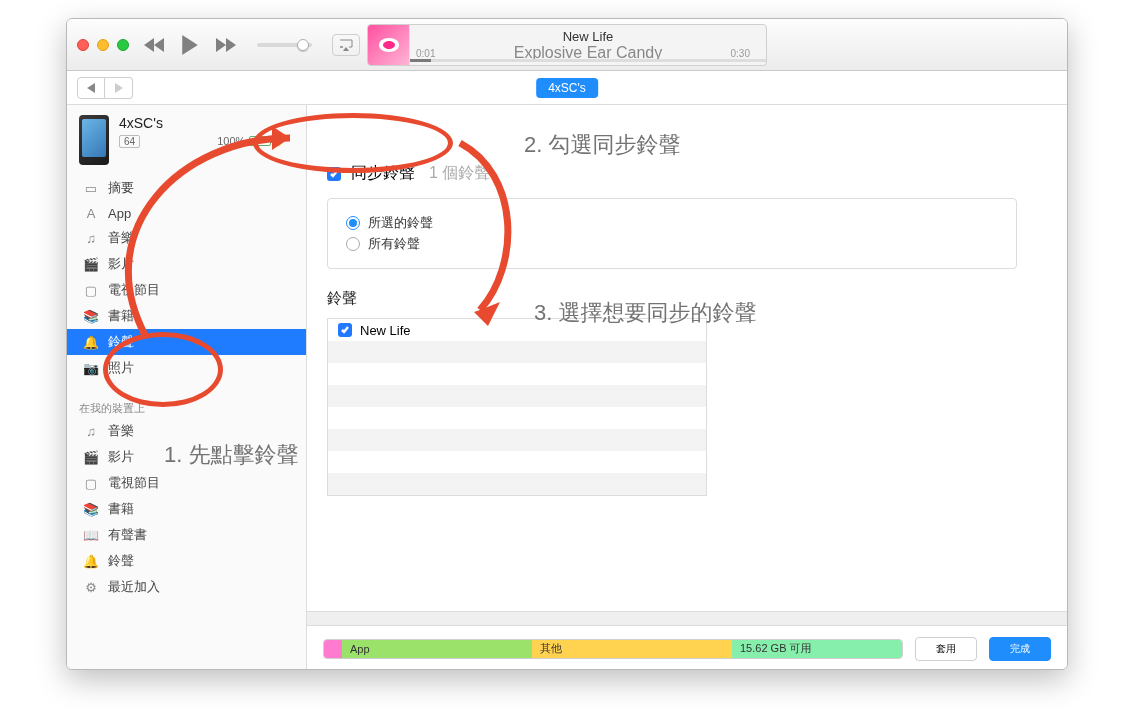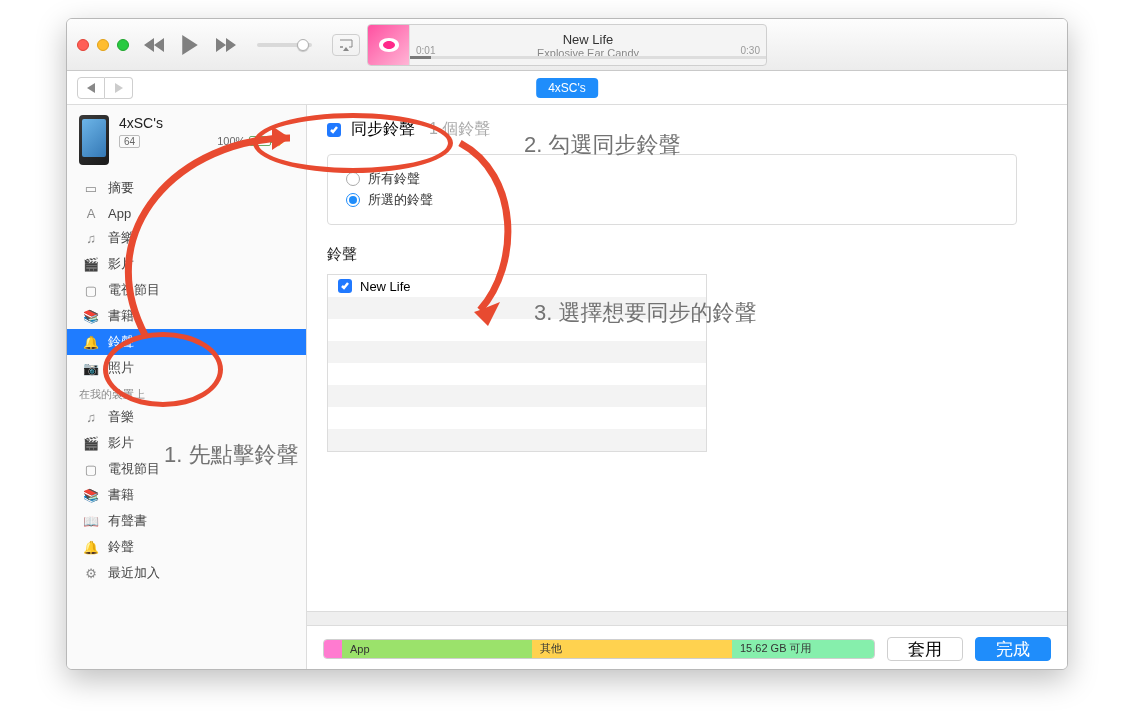--- a/index.html
+++ b/index.html
@@ -14,23 +14,23 @@
 .media-btns{display:flex;align-items:center;gap:14px;color:#777;}
 .mbtn{width:22px;height:22px;display:flex;align-items:center;justify-content:center;}
 .mbtn svg{fill:#808080;}
 .vol{width:55px;height:4px;background:#d9d9d9;border-radius:2px;margin:0 6px;position:relative;}
 .vol .knob{position:absolute;top:-4px;left:40px;width:12px;height:12px;border-radius:50%;background:#fff;border:1px solid #b0b0b0;box-shadow:0 1px 1px rgba(0,0,0,.2);}
 .airplay{width:28px;height:22px;border:1px solid #cfcfcf;border-radius:4px;display:flex;align-items:center;justify-content:center;}
 .lcd{position:absolute;left:50%;transform:translateX(-50%);width:400px;height:42px;background:#f4f4f4;border:1px solid #cfcfcf;border-radius:4px;display:flex;align-items:center;overflow:hidden;top:5px;}
 .art{width:42px;height:42px;background:linear-gradient(135deg,#ff4fa0,#ffb6d6);display:flex;align-items:center;justify-content:center;border-right:1px solid #e0e0e0;flex-shrink:0;}
 .lcd-main{flex:1;text-align:center;font-size:12px;color:#555;position:relative;}
 .lcd-title{font-size:13px;color:#333;}
-.lcd-artist{font-size:11px;color:#888;}
+.lcd-artist{font-size:16px;color:#888;}
 .lcd-time{position:absolute;bottom:3px;font-size:10px;color:#999;}
-.lcd-time.l{left:6px;}.lcd-time.r{right:6px;}
+.lcd-time.l{left:6px;}.lcd-time.r{right:16px;}
 .prog{position:absolute;bottom:0;left:0;right:0;height:3px;background:#ddd;}
 .prog .fill{height:100%;background:#7a7a7a;width:6%;}
 .right-tools{position:absolute;right:10px;display:flex;align-items:center;gap:14px;}
 .list-btn{width:40px;height:24px;border:1px solid #cfcfcf;border-radius:4px;display:flex;align-items:center;justify-content:center;}
 .search{width:200px;height:24px;border:1px solid #cfcfcf;border-radius:4px;background:#fff;display:flex;align-items:center;padding:0 8px;color:#b0b0b0;font-size:12px;}
 .search svg{margin-right:6px;fill:#b0b0b0;}
 .subhdr{height:34px;border-bottom:1px solid #dcdcdc;display:flex;align-items:center;padding:0 10px;position:relative;}
 .navbtns{display:flex;}
 .navbtn{width:28px;height:22px;border:1px solid #cfcfcf;background:#fff;display:flex;align-items:center;justify-content:center;}
 .navbtn:first-child{border-radius:4px 0 0 4px;}
@@ -46,21 +46,21 @@
 .batline{font-size:11px;color:#666;margin-top:2px;display:flex;align-items:center;gap:4px;justify-content:flex-end;}
 .batt{width:22px;height:10px;border:1px solid #6a6;border-radius:2px;position:relative;}
 .batt::after{content:"";position:absolute;right:-3px;top:2px;width:2px;height:4px;background:#6a6;}
 .batt .f{height:100%;background:#6cde5e;width:100%;}
 .sect-label{font-size:11px;color:#888;padding:6px 12px 2px;}
 .nav-item{display:flex;align-items:center;gap:9px;padding:4px 12px 4px 16px;cursor:default;}
 .nav-item .ico{width:16px;height:16px;display:flex;align-items:center;justify-content:center;color:#8a8a8a;}
 .nav-item.sel{background:#1f7cff;color:#fff;}
 .nav-item.sel .ico{color:#fff;}
 .main{flex:1;padding:14px 20px 0 20px;position:relative;overflow:hidden;}
-.sync-row{display:flex;align-items:center;gap:10px;font-size:16px;}
+.sync-row{display:flex;align-items:center;gap:10px;font-size:16px;margin-top:44px;}
 .chk{width:14px;height:14px;background:#2079ff;border-radius:3px;display:inline-flex;align-items:center;justify-content:center;}
 .chk svg{stroke:#fff;stroke-width:2.5;fill:none;}
 .sync-row .count{color:#aaa;margin-left:4px;}
 .opts{margin-top:14px;border:1px solid #dcdcdc;border-radius:4px;padding:12px 18px;font-size:13px;color:#333;width:690px;}
 .radio-row{display:flex;align-items:center;gap:8px;margin:3px 0;}
 .rad{width:14px;height:14px;border:1px solid #aaa;border-radius:50%;display:inline-flex;align-items:center;justify-content:center;}
 .rad.on{border-color:#1f8dfb;}
 .rad.on .dot{width:8px;height:8px;border-radius:50%;background:#1f8dfb;}
 .sect-title{font-size:15px;margin-top:20px;color:#222;}
 .ring-list{margin-top:10px;border:1px solid #dcdcdc;width:380px;font-size:13px;}
@@ -68,21 +68,21 @@
 .ring-list .ring-row:nth-child(odd){background:#fff;}
 .ring-list .ring-row:nth-child(even){background:#f3f3f3;}
 .scroll-track{position:absolute;left:0;right:0;height:14px;background:#efefef;border-top:1px solid #dcdcdc;bottom:46px;}
 .footer{position:absolute;left:0;right:0;bottom:0;height:46px;border-top:1px solid #dcdcdc;background:#fff;display:flex;align-items:center;padding:0 16px;gap:12px;}
 .storage{flex:1;height:20px;border:1px solid #cfcfcf;border-radius:4px;overflow:hidden;display:flex;font-size:11px;color:#333;}
 .seg{height:100%;display:flex;align-items:center;padding-left:8px;}
 .seg.a{background:#ff7bd0;width:18px;padding:0;}
 .seg.b{background:#9be26b;width:190px;}
 .seg.c{background:#ffd24f;width:200px;}
 .seg.d{background:#86efac;flex:1;}
-.btn{height:24px;padding:0 20px;border:1px solid #cfcfcf;border-radius:4px;background:#fff;font-size:17px;}
+.btn{height:24px;padding:0 20px;border:1px solid #cfcfcf;border-radius:4px;background:#fff;font-size:10px;}
 .btn.primary{background:#1f8dfb;color:#fff;border-color:#1f8dfb;}
 
 .anno{position:absolute;color:#737373;font-size:22px;font-weight:500;pointer-events:none;}
 .circ{position:absolute;border:5px solid #e84a30;border-radius:50%;pointer-events:none;}
 .arrow-svg{position:absolute;pointer-events:none;overflow:visible;}
 </style>
 </head>
 <body>
 
 <div class="window">
@@ -193,21 +193,21 @@
           </div>
           <div class="nav-item sel">
             <span class="ico">🔔</span>
             <span>鈴聲</span>
           </div>
           <div class="nav-item">
             <span class="ico">📷</span>
             <span>照片</span>
           </div>
         </div>
-      <div class="sect-label" style="">在我的裝置上</div>
+      <div class="sect-label" style="margin-top:14px">在我的裝置上</div>
       <div id="device-list">
           <div class="nav-item">
             <span class="ico">♫</span>
             <span>音樂</span>
           </div>
           <div class="nav-item">
             <span class="ico">🎬</span>
             <span>影片</span>
           </div>
           <div class="nav-item">
@@ -238,28 +238,28 @@
         <span class="chk">
             <svg width="10" height="10" viewBox="0 0 10 10">
               <path d="M2 5l2 2 4-5"></path>
             </svg>
           </span>
         <span>同步鈴聲</span>
         <span class="count">1 個鈴聲</span>
       </div>
       <div class="opts">
         <div class="radio-row">
-          <span class="rad"></span>
-            <span>所有鈴聲</span>
-        </div>
-        <div class="radio-row">
           <span class="rad on">
               <span class="dot"></span>
             </span>
             <span>所選的鈴聲</span>
+        </div>
+        <div class="radio-row">
+          <span class="rad"></span>
+            <span>所有鈴聲</span>
         </div>
       </div>
       <div class="sect-title">鈴聲</div>
       <div class="ring-list">
         <div class="ring-row">
           <span class="chk">
               <svg width="10" height="10" viewBox="0 0 10 10">
                 <path d="M2 5l2 2 4-5"></path>
               </svg>
             </span>

